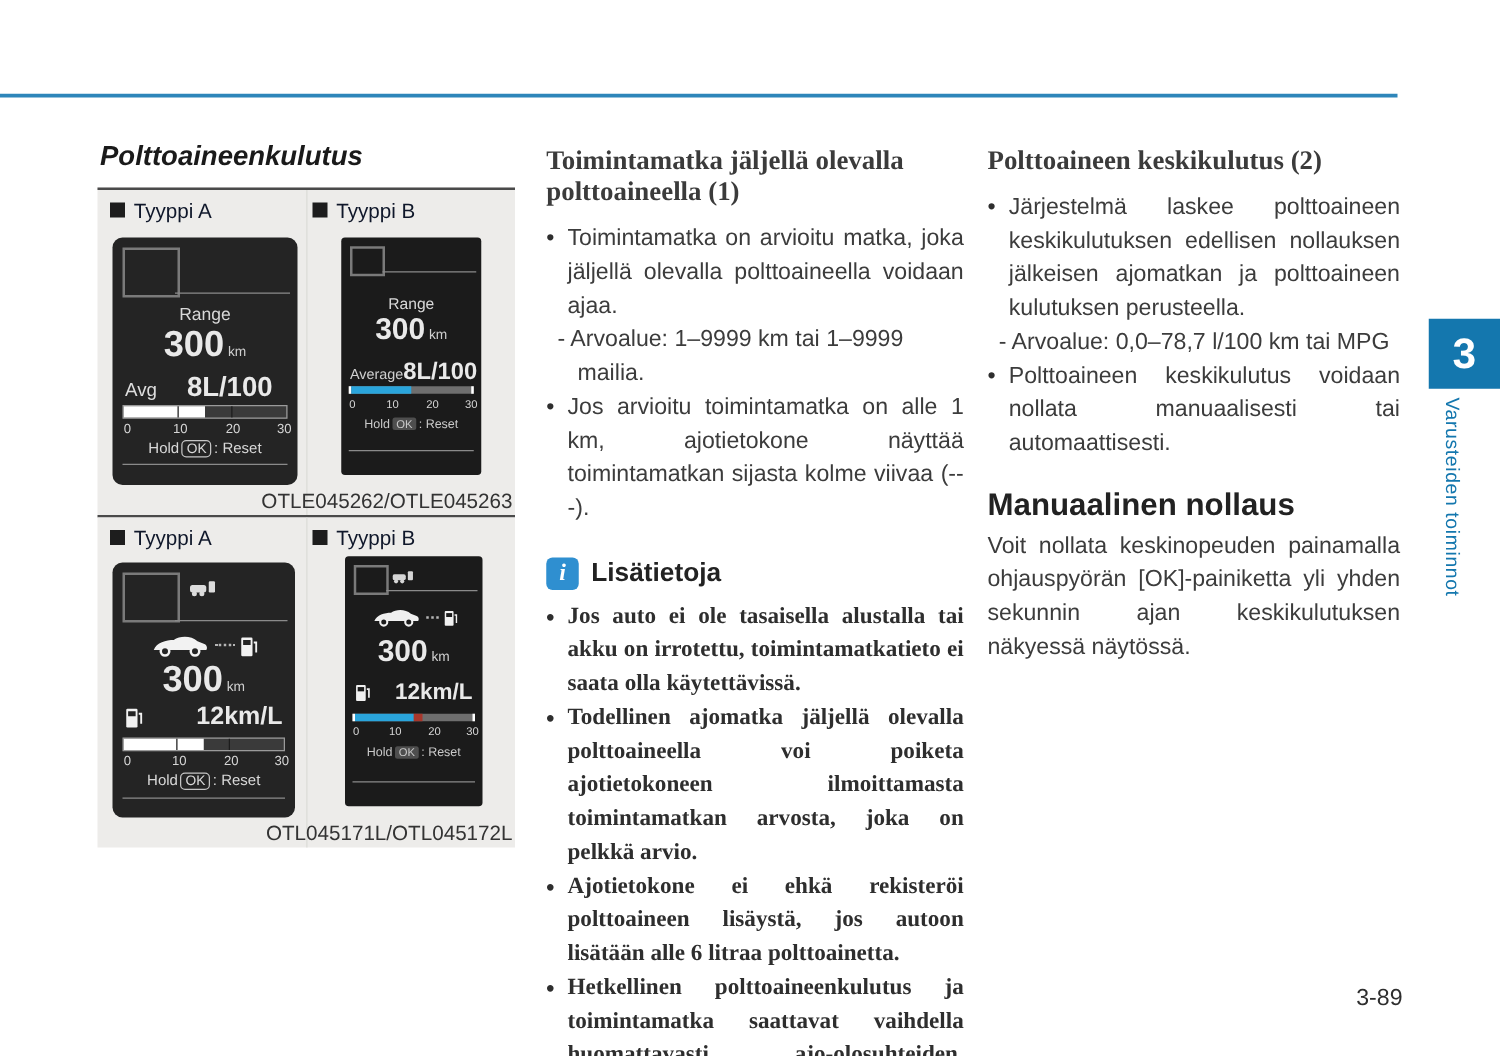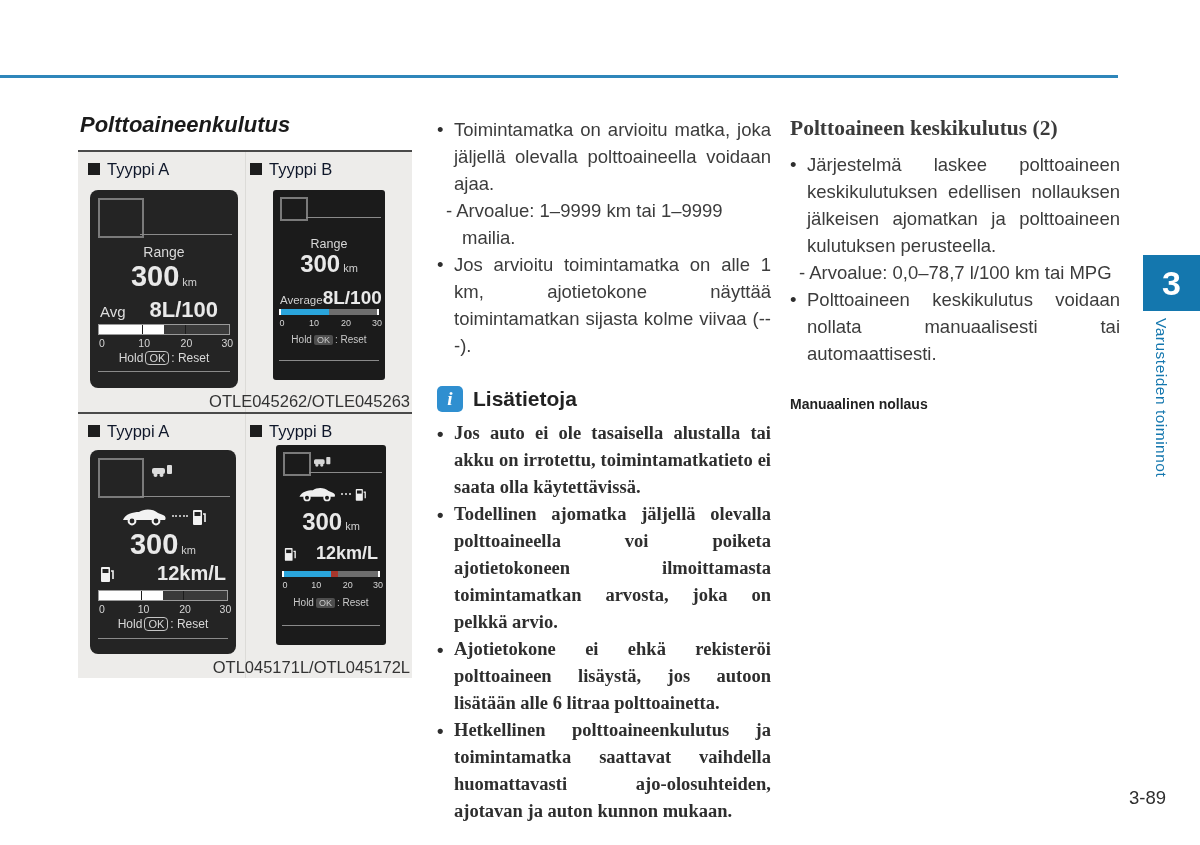--- a/index.html
+++ b/index.html
@@ -67,31 +67,31 @@
   .bullet .mk{width:17px;flex:none;color:#2e2e2e;}
   .bullet .tx{flex:1;text-align:justify;}
   .subline{padding-left:25px;text-indent:-16px;}
   .info-head{display:flex;align-items:center;gap:10px;margin:26px 0 8px 0;}
   .info-icon{width:26px;height:26px;background:#2f8fd0;border-radius:5px;color:#fff;
              font-family:"Liberation Serif", serif;font-style:italic;font-weight:bold;font-size:19px;
              display:flex;align-items:center;justify-content:center;flex:none;}
   .info-title{font-size:21px;font-weight:bold;color:#222;text-align:center;}
   .serif-bullets .bullet{font-family:"Liberation Serif", serif;font-weight:bold;color:#2e2e2e;}
   .serif-bullets .bullet .mk{font-family:"Liberation Sans", sans-serif;}
-  .subheading{font-size:14px;font-weight:bold;color:#222;margin:24px 0 4px 0;}
+  .subheading{font-size:25px;font-weight:bold;color:#222;margin:24px 0 4px 0;}
   .para{text-align:justify;}
 
   
   .chapter-tab{position:absolute;left:1143px;top:255px;width:57px;height:56px;background:#1477ae;
                color:#fff;display:flex;align-items:center;justify-content:center;
                font-size:34px;font-weight:bold;}
   .tab-label{position:absolute;left:1152px;top:318px;writing-mode:vertical-rl;
              color:#1477ae;font-size:15.5px;letter-spacing:0.5px;}
 
-  .page-number{position:absolute;left:1085px;top:787px;font-size:18.5px;color:#2e2e2e;margin-left:44px;}
+  .page-number{position:absolute;left:1085px;top:787px;font-size:18.5px;color:#2e2e2e;}
 </style>
 </head>
 <body>
 
 <div id="page">
 
   <div class="top-rule"></div>
 
   <div class="left-col">
     <div class="section-title">Polttoaineenkulutus</div>
@@ -270,20 +270,21 @@
           <span>Hold</span><span class="ok-badgeB">OK</span><span>: Reset</span>
         </div>
         <div class="bot-line" style="top:180px;left:6px;right:6px;"></div>
       </div>
 
       <div class="fig-caption">OTL045171L/OTL045172L</div>
     </div>
   </div>
 
   <div class="text-col mid-col">
+    <h2 class="serif-head">Toimintamatka jäljellä olevalla polttoaineella (1)</h2>
 
     <div class="bullet">
       <span class="mk">•</span>
       <span class="tx">Toimintamatka on arvioitu matka, joka jäljellä olevalla polttoaineella voidaan ajaa.</span>
     </div>
     <div class="subline">- Arvoalue: 1–9999 km tai 1–9999 mailia.</div>
     <div class="bullet">
       <span class="mk">•</span>
       <span class="tx">Jos arvioitu toimintamatka on alle 1 km, ajotietokone näyttää toimintamatkan sijasta kolme viivaa (---).</span>
     </div>
@@ -319,20 +320,21 @@
       <span class="mk">•</span>
       <span class="tx">Järjestelmä laskee polttoaineen keskikulutuksen edellisen nollauksen jälkeisen ajomatkan ja polttoaineen kulutuksen perusteella.</span>
     </div>
     <div class="subline">- Arvoalue: 0,0–78,7 l/100 km tai MPG</div>
     <div class="bullet">
       <span class="mk">•</span>
       <span class="tx">Polttoaineen keskikulutus voidaan nollata manuaalisesti tai automaattisesti.</span>
     </div>
 
     <div class="subheading">Manuaalinen nollaus</div>
+    <div class="para">Voit nollata keskinopeuden painamalla ohjauspyörän [OK]-painiketta yli yhden sekunnin ajan keskikulutuksen näkyessä näytössä.</div>
   </div>
 
   <div class="chapter-tab">
     <span>3</span>
   </div>
   <div class="tab-label">Varusteiden toiminnot</div>
 
   <div class="page-number">3-89</div>
 
 </div>

